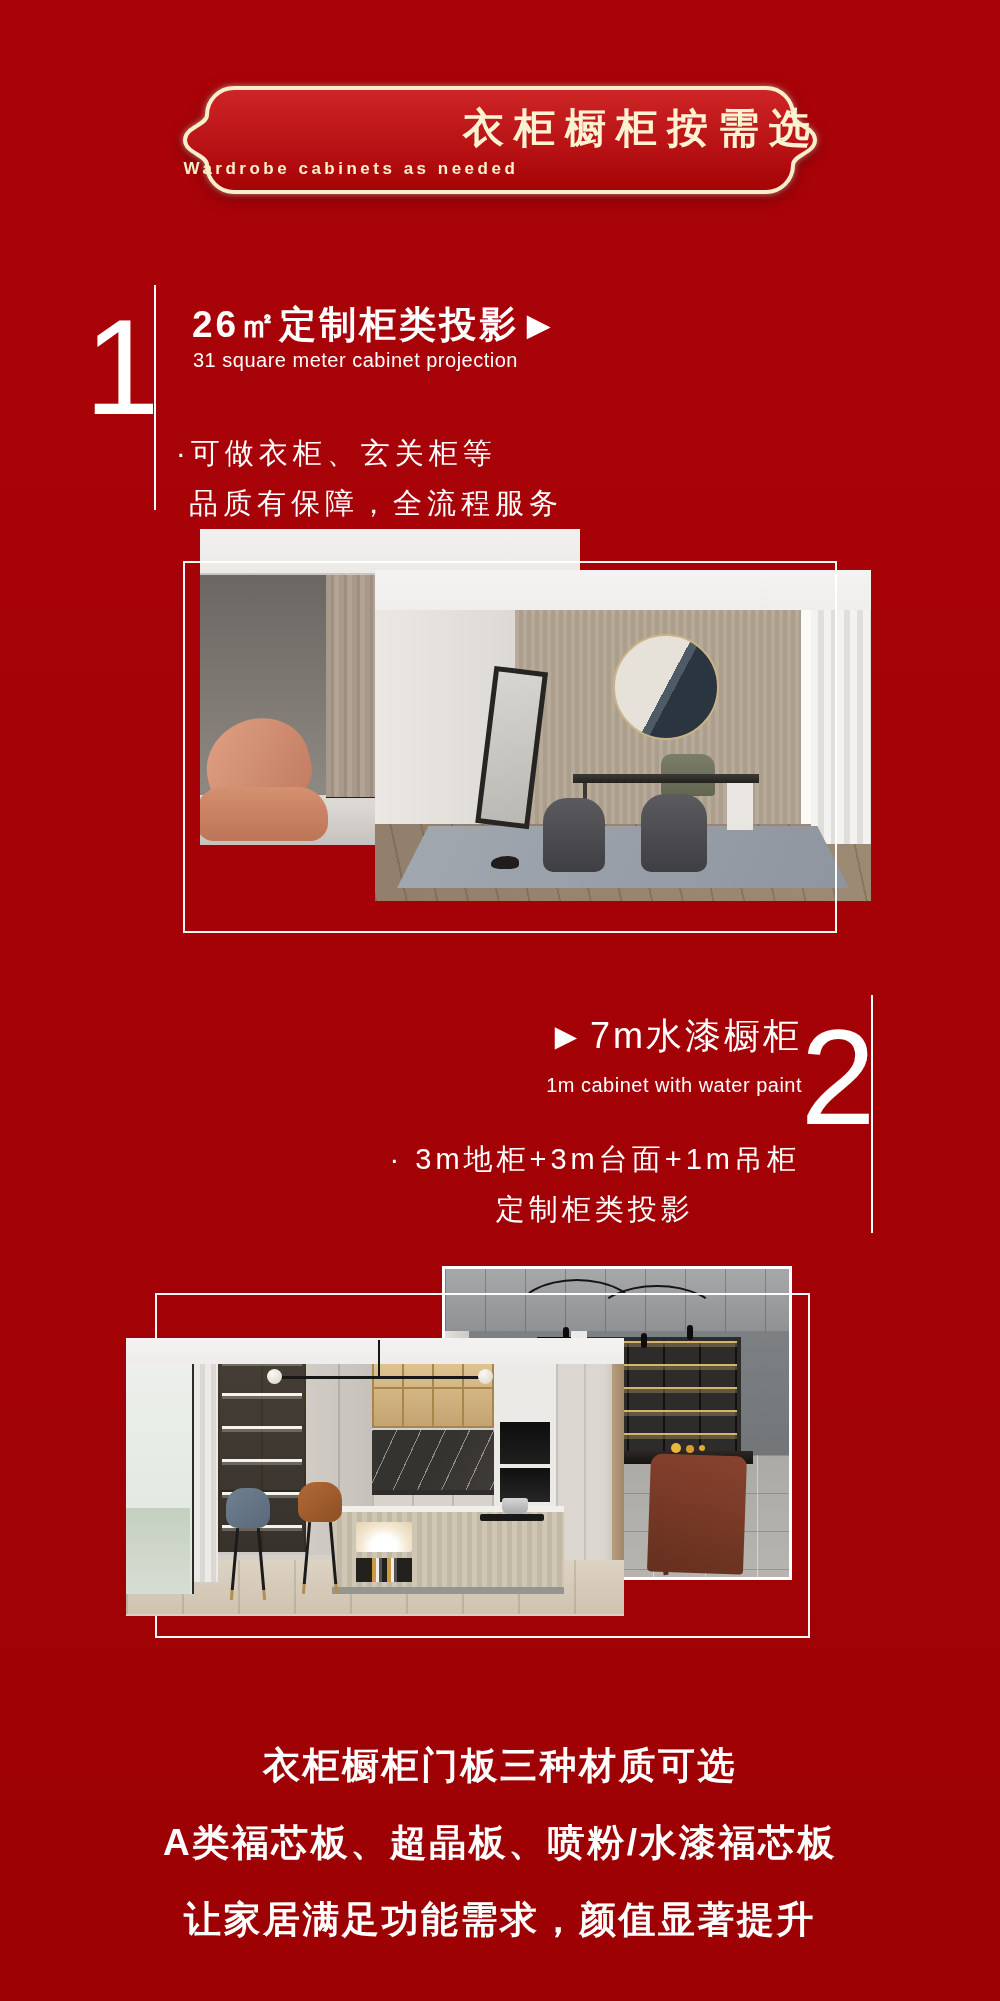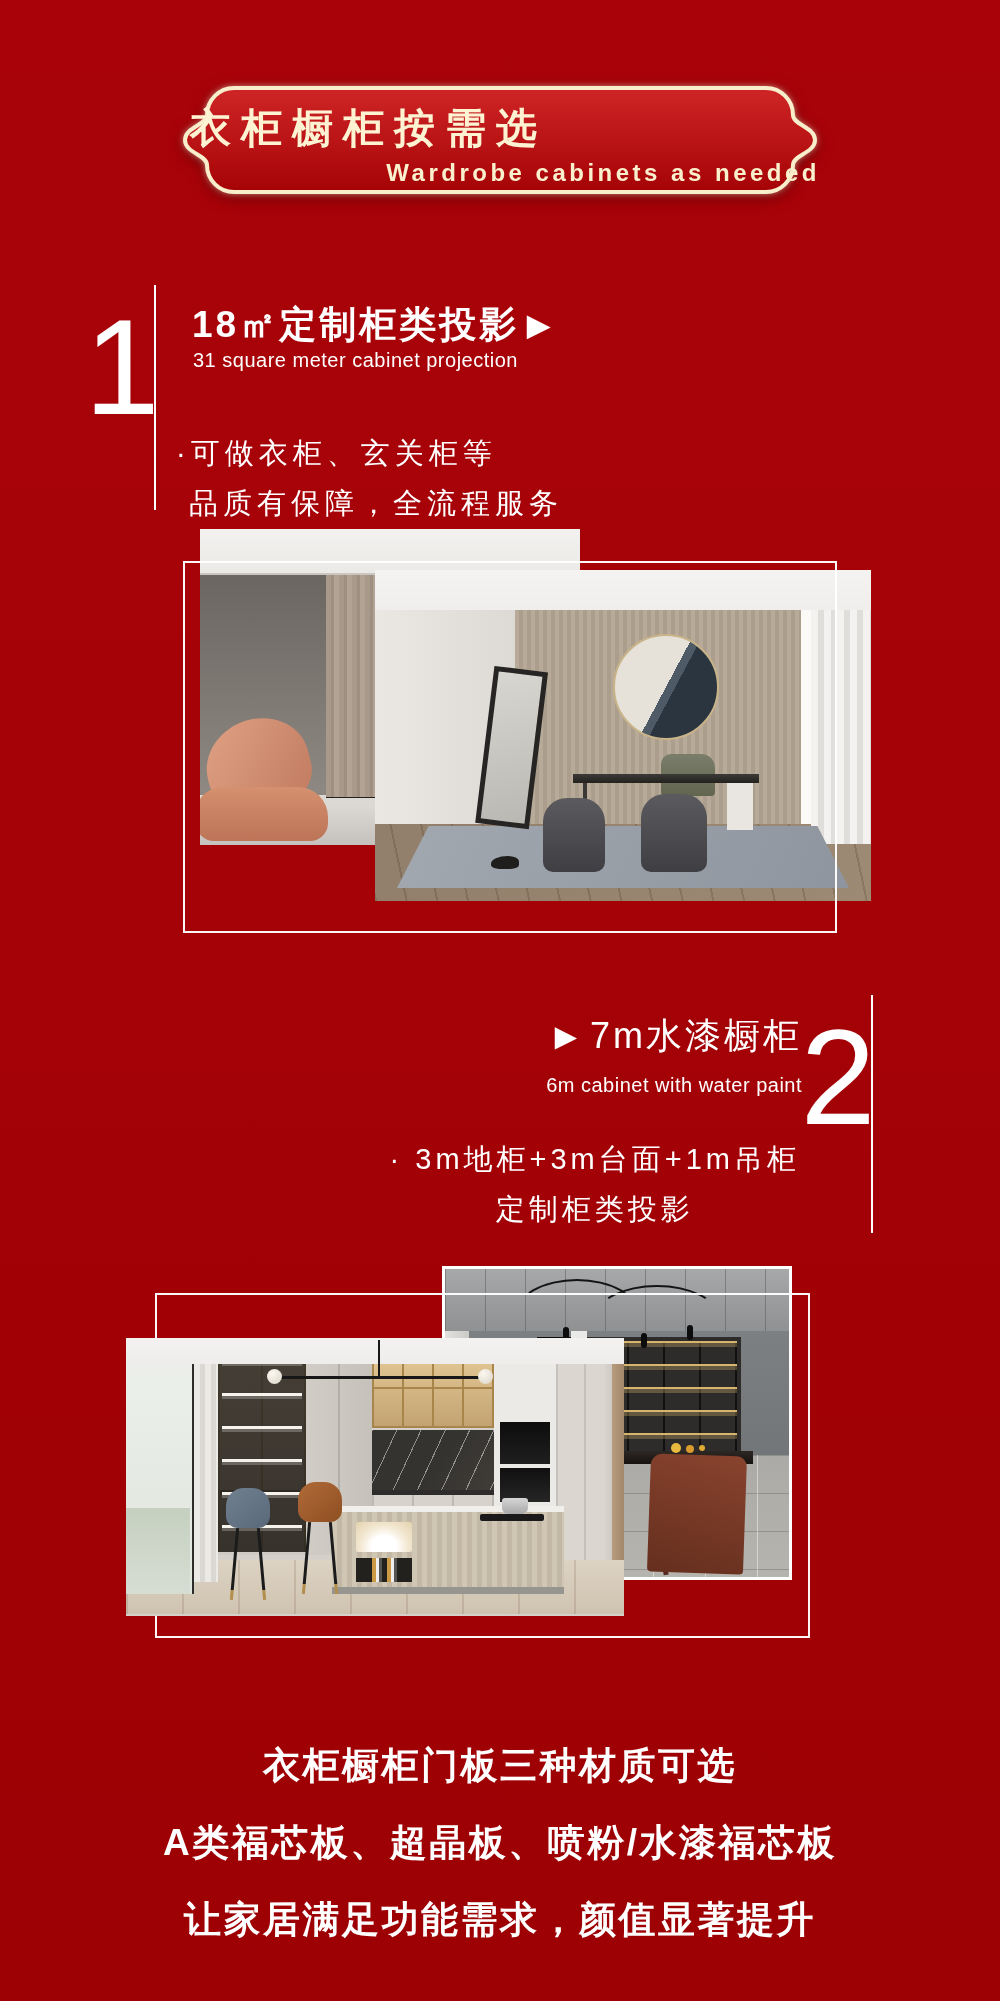--- a/index.html
+++ b/index.html
@@ -4,24 +4,24 @@
 <style>
   html,body{margin:0;padding:0;}
   body{font-family:"Liberation Sans",sans-serif;}
   #poster{position:relative;width:1000px;height:2001px;overflow:hidden;
     background:linear-gradient(180deg,#a90309 0%,#a40206 45%,#9d0104 100%);}
   .abs{position:absolute;}
 
   
   .badge{left:180px;top:83px;width:640px;height:114px;}
   .badge svg{display:block;filter:drop-shadow(0 0 3px rgba(250,240,205,.55)) drop-shadow(0 4px 7px rgba(70,0,0,.55));}
-  .badge-title{left:0;top:18px;width:100%;text-align:left;color:#fdf3d3;
+  .badge-title{left:0;top:18px;width:100%;text-align:right;color:#fdf3d3;
     font-size:41px;font-weight:bold;letter-spacing:10px;text-indent:10px;}
-  .badge-sub{left:0;top:76px;width:100%;text-align:right;color:#fbf0cd;
-    font-size:24px;font-weight:bold;letter-spacing:3.5px;text-indent:3.5px;}
+  .badge-sub{left:0;top:76px;width:100%;text-align:left;color:#fbf0cd;
+    font-size:17px;font-weight:bold;letter-spacing:3.5px;text-indent:3.5px;}
 
   
   .big-num{color:#fff;font-size:135px;line-height:135px;font-weight:normal;}
   .s1-num{left:84px;top:300px;width:76px;text-align:center;}
   .s2-num{left:800px;top:1010px;width:76px;text-align:center;}
   .vline{width:2px;background:#fff;}
   .s1-line{left:154px;top:285px;height:225px;}
   .s2-line{left:871px;top:995px;height:238px;}
 
   .s1-title{left:192px;top:300px;color:#fff;font-size:37px;font-weight:bold;letter-spacing:3px;}
@@ -228,21 +228,21 @@
       <path d="M54,5 H586 A27,27 0 0 1 613,32 C613,42 635,44 635,57 C635,70 613,72 613,82
                A27,27 0 0 1 586,109 H54 A27,27 0 0 1 27,82 C27,72 5,70 5,57 C5,44 27,42 27,32
                A27,27 0 0 1 54,5 Z" fill="url(#bgrad)" stroke="#f8eecb" stroke-width="4"></path>
     </svg>
     <div class="abs badge-title">衣柜橱柜按需选</div>
     <div class="abs badge-sub">Wardrobe cabinets as needed</div>
   </div>
 
   <div class="abs big-num s1-num">1</div>
   <div class="abs vline s1-line"></div>
-  <div class="abs s1-title"><span>18㎡定制柜类投影</span><span class="arrow arrow-r">▶</span></div>
+  <div class="abs s1-title"><span>26㎡定制柜类投影</span><span class="arrow arrow-r">▶</span></div>
   <div class="abs s1-sub">31 square meter cabinet projection</div>
   <div class="abs s1-bullets">
     <div class="b1">·可做衣柜、玄关柜等</div>
     <div class="b2">品质有保障，全流程服务</div>
   </div>
 
   <div class="abs photo photoA">
     <div class="abs pa-chair-back"></div>
     <div class="abs pa-chair-seat"></div>
   </div>
@@ -257,21 +257,21 @@
       <div class="abs pb-desk-slab"></div>
     </div>
     <div class="abs pb-ottoman pb-ot1"></div>
     <div class="abs pb-ottoman pb-ot2"></div>
     <div class="abs pb-cat"></div>
   </div>
   <div class="abs frame frame1"></div>
 
   <div class="abs s2-text">
     <div class="s2-title"><span class="arrow arrow-l">▶</span><span>7m水漆橱柜</span></div>
-    <div class="s2-sub">6m cabinet with water paint</div>
+    <div class="s2-sub">1m cabinet with water paint</div>
   </div>
   <div class="abs big-num s2-num">2</div>
   <div class="abs vline s2-line"></div>
   <div class="abs s2-bullets">
     <div>· 3m地柜+3m台面+1m吊柜</div>
     <div>定制柜类投影</div>
   </div>
 
   <div class="abs photo photoD">
     <div class="abs d-arc d-arc1"></div>

